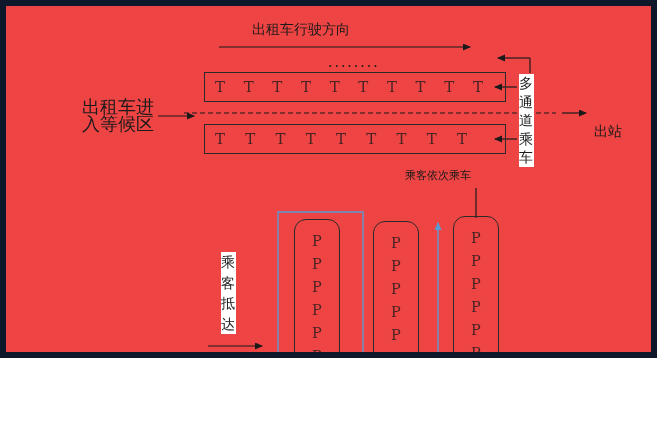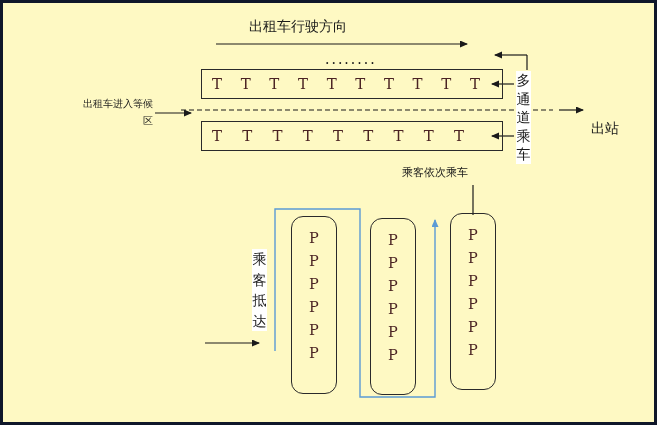--- a/index.html
+++ b/index.html
@@ -1,26 +1,26 @@
 <!DOCTYPE html>
 <html><head>
 <meta charset="utf-8">
 <style>
   html,body{margin:0;padding:0;background:#ffffff;}
   #canvas{
-    position:relative;width:657px;height:425px;background:#fef9c3;
-    border:3px solid #0f172a;box-sizing:border-box;overflow:hidden;
+    position:relative;width:657px;height:358px;background:#ef4444;
+    border:6px solid #0f172a;box-sizing:border-box;overflow:hidden;
     font-family:"DejaVu Serif","Liberation Serif",serif;color:#1a1a1a;
   }
   #diagram-svg{position:absolute;left:0;top:0;z-index:1;}
   .lbl{position:absolute;z-index:3;font-size:14px;white-space:nowrap;}
-  .vtext{word-break:break-all;white-space:normal;width:15px;text-align:center;background:#ffffff;}
+  .vtext{word-break:break-all;white-space:normal;width:15px;background:#ffffff;}
   .vt-tight{line-height:18.5px;}
-  .vt-loose{line-height:20.5px;margin-left:34px;}
-  .wrap{white-space:normal;width:74px;text-align:right;font-size:10px;line-height:17px;word-break:break-all;}
+  .vt-loose{line-height:20.5px;}
+  .wrap{white-space:normal;width:74px;text-align:left;font-size:18px;line-height:17px;word-break:break-all;}
   .dots{letter-spacing:2px;font-size:14px;}
   .small{font-size:11px;}
   .lane{position:absolute;z-index:2;border:1.2px solid #2a2a2a;background:transparent;box-sizing:border-box;}
   .lane .markers{position:absolute;top:0;bottom:0;left:10px;display:flex;justify-content:space-between;align-items:center;}
   .lane .markers span{font-size:15px;color:#4a2323;}
   .m-top{width:268px;}
   .m-bottom{width:252px;}
   .queue{
     position:absolute;z-index:2;border:1.3px solid #2a2a2a;border-radius:12px;
     background:transparent;box-sizing:border-box;

